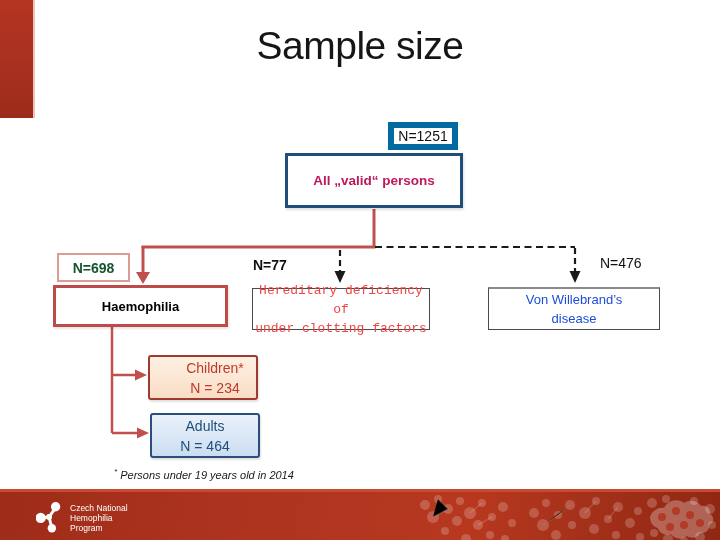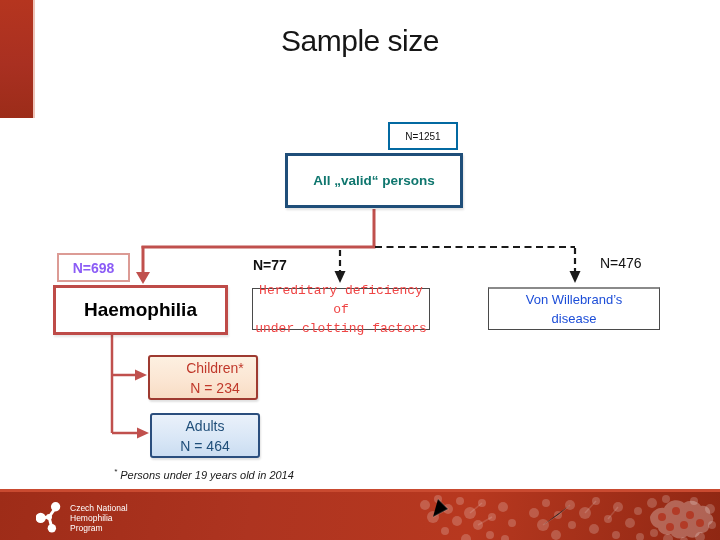--- a/index.html
+++ b/index.html
@@ -10,28 +10,28 @@
   }
   
   .left-bar{
     position:absolute;left:0;top:0;width:33px;height:118px;
     background:linear-gradient(180deg,#B5351F 0%,#A93021 55%,#9C2C19 100%);
     border-right:2px solid #EEC4B8;
   }
   
   .title{
     position:absolute;left:0;top:24px;width:100%;text-align:center;
-    font-size:30px;color:#161616;letter-spacing:-0.5px;
+    font-size:39px;color:#161616;letter-spacing:-0.5px;
   }
   
   .fbox{position:absolute;display:flex;flex-direction:column;align-items:center;justify-content:center;text-align:center;background:#fff;box-sizing:border-box;}
-  .box-total{left:388px;top:122px;width:70px;height:28px;border:2px solid #0369a1;font-size:10px;color:#111;}
-  .box-root{left:285px;top:153px;width:178px;height:55px;border:3px solid #1F4E79;font-weight:bold;font-size:13.5px;color:#0f766e;box-shadow:1px 2px 2px rgba(0,0,0,0.12);}
-  .box-n698{left:57px;top:253px;width:73px;height:29px;border:2px solid #DC9B95;font-weight:bold;font-size:14px;color:#8b5cf6;}
-  .box-haemophilia{left:53px;top:285px;width:175px;height:50px;border:3px solid #BE4B48;font-weight:bold;font-size:19px;color:#000;box-shadow:1px 2px 2px rgba(0,0,0,0.10);text-align:right;}
+  .box-total{left:388px;top:122px;width:70px;height:28px;border:6px solid #0369a1;font-size:14px;color:#111;}
+  .box-root{left:285px;top:153px;width:178px;height:55px;border:3px solid #1F4E79;font-weight:bold;font-size:13.5px;color:#be185d;box-shadow:1px 2px 2px rgba(0,0,0,0.12);}
+  .box-n698{left:57px;top:253px;width:73px;height:29px;border:2px solid #DC9B95;font-weight:bold;font-size:14px;color:#14532d;}
+  .box-haemophilia{left:53px;top:285px;width:175px;height:42px;border:3px solid #BE4B48;font-weight:bold;font-size:13px;color:#000;box-shadow:1px 2px 2px rgba(0,0,0,0.10);text-align:right;}
   .box-hereditary{left:252px;top:288px;width:178px;height:42px;border:1px solid #4A4A4A;font-size:13px;line-height:19px;color:#ef4444;font-family:Liberation Mono, monospace;}
   .box-vwd{left:488px;top:287px;width:172px;height:43px;border:1px solid #4A4A4A;border-top:2px solid #8A8A8A;font-size:13px;line-height:19px;color:#1d4ed8;}
   .box-children{left:148px;top:355px;width:110px;height:45px;border:2px solid #9E3A30;border-radius:3px;
     background:linear-gradient(180deg,#FDF0E1 0%,#FBE5D2 60%,#F8DDC4 100%);
     font-size:14px;line-height:20px;color:#C0392B;box-shadow:1px 2px 2px rgba(0,0,0,0.12);padding-left:24px;}
   .box-adults{left:150px;top:413px;width:110px;height:45px;border:2px solid #2B4E7D;border-radius:3px;
     background:linear-gradient(180deg,#EAF1FA 0%,#D8E6F6 60%,#CBDDF1 100%);
     font-size:14px;line-height:20px;color:#1F4E79;box-shadow:1px 2px 2px rgba(0,0,0,0.12);}
   .count-label{position:absolute;font-size:14px;color:#111;}
   .count-n77{left:253px;top:257px;font-weight:bold;}

